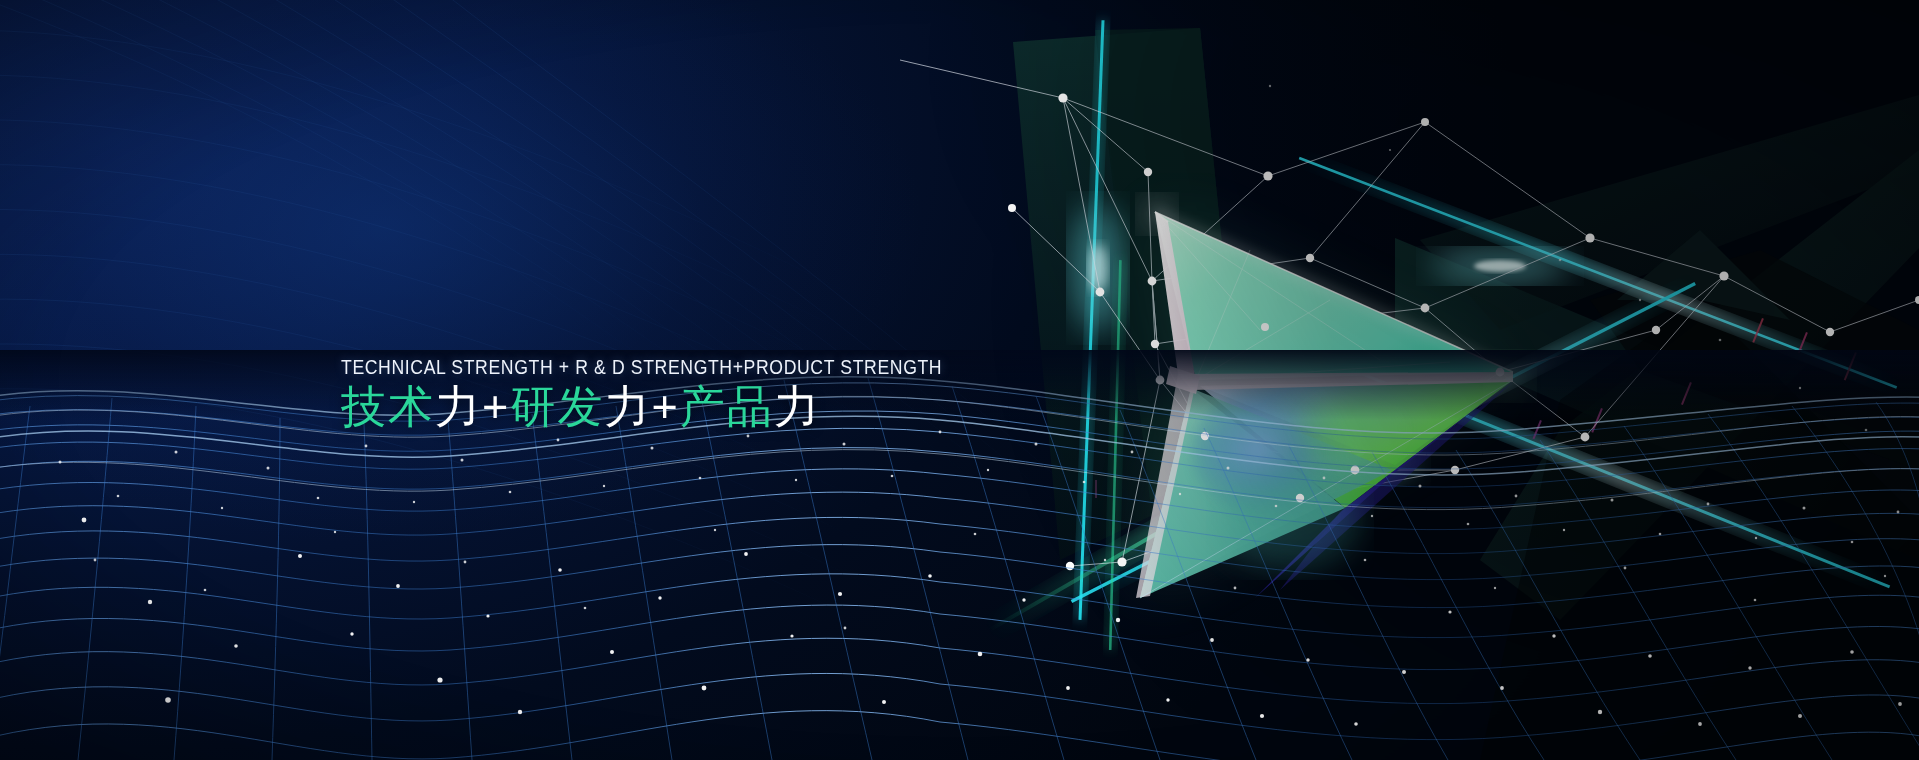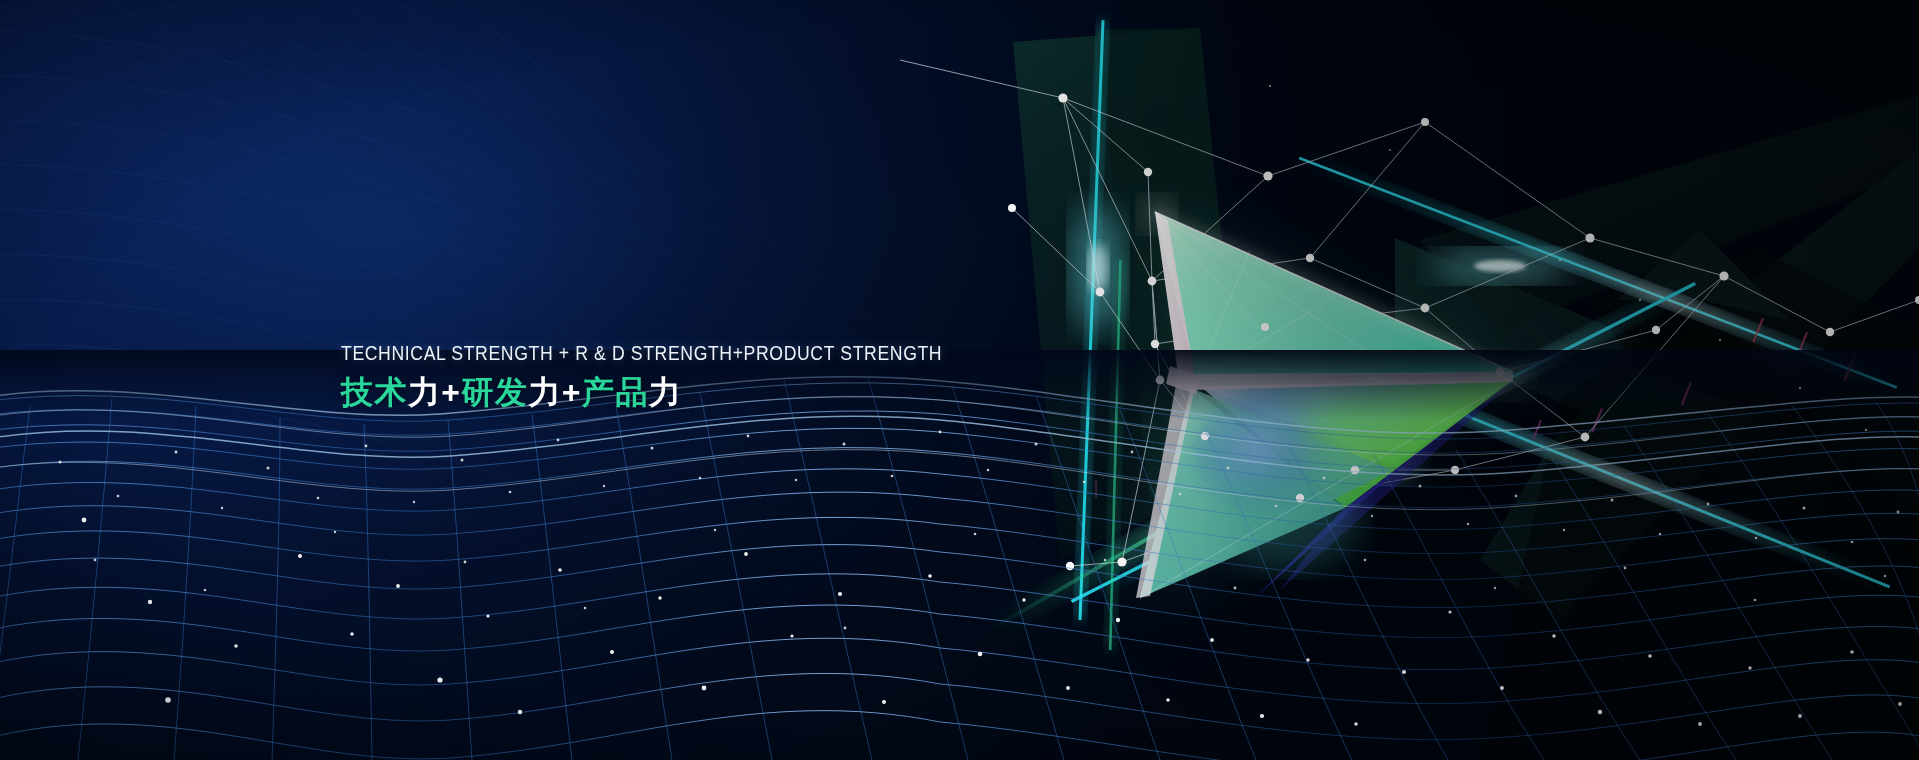--- a/index.html
+++ b/index.html
@@ -21,38 +21,38 @@
     background:
       radial-gradient(900px 760px at 88% 40%, rgba(0,0,0,0.92) 0%, rgba(0,0,0,0.75) 40%, rgba(0,0,0,0.0) 78%),
       radial-gradient(600px 500px at 70% 8%, rgba(0,0,0,0.8) 0%, rgba(0,0,0,0) 70%);
   }
   #bg-glowleft{
     background:radial-gradient(720px 420px at 20% 30%, rgba(18,60,136,0.40) 0%, rgba(12,40,100,0.14) 45%, rgba(0,0,0,0) 75%);
   }
 
   
   #headline-block{
-    position:absolute;left:341px;top:342px;width:700px;
+    position:absolute;left:341px;top:356px;width:700px;
   }
   #eyebrow{
     color:#eef3fb;
     font-size:20.5px;
     letter-spacing:0.035em;
     white-space:nowrap;
     font-weight:400;
     font-stretch:condensed;
     transform:scaleX(0.86);
     transform-origin:left center;
     text-shadow:0 0 10px rgba(140,190,255,0.35);
     line-height:1.1;
   }
   #title{
-    margin-top:9px;
-    font-size:32px;
-    font-weight:bold;
+    margin-top:2px;
+    font-size:45px;
+    font-weight:normal;
     letter-spacing:0.045em;
     white-space:nowrap;
     line-height:1.16;
     text-shadow:0 2px 12px rgba(0,0,0,0.55);
   }
   #title .g{color:#2ad79a;}
   #title .w{color:#ffffff;}
   #title .p{color:#ffffff;}
 
   

